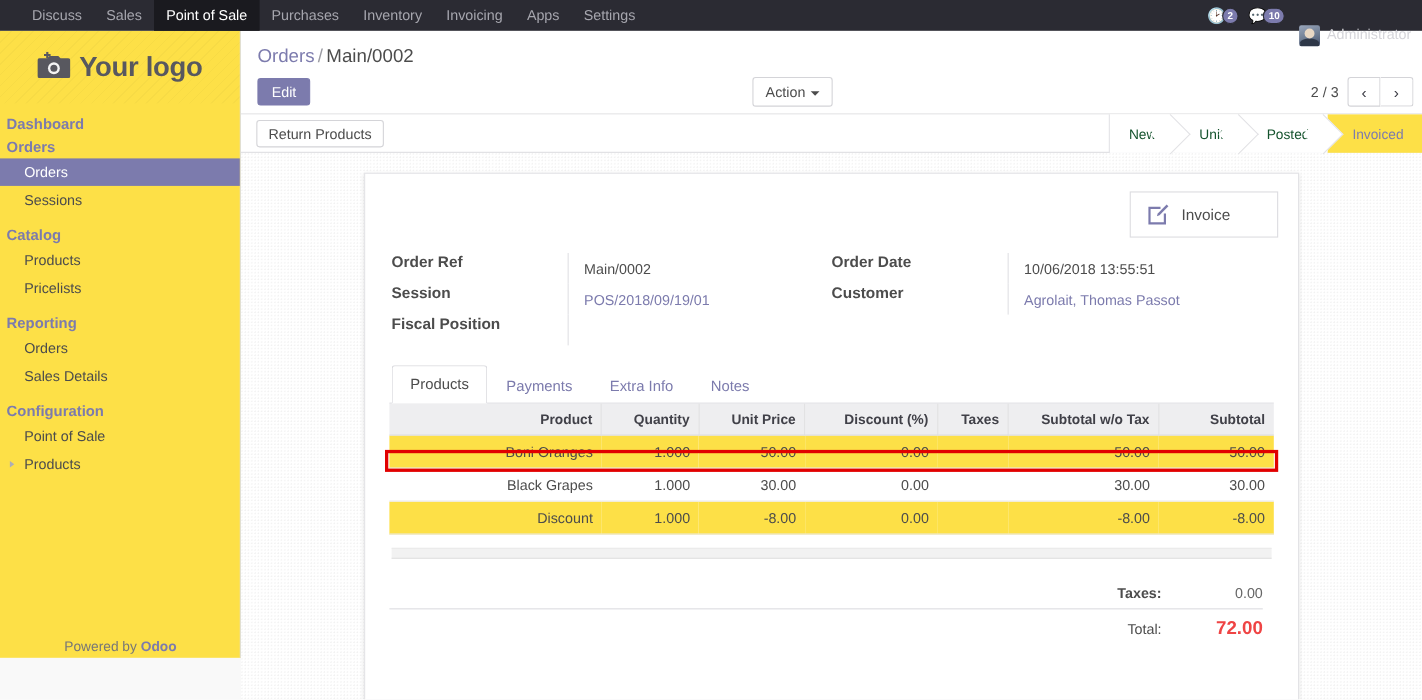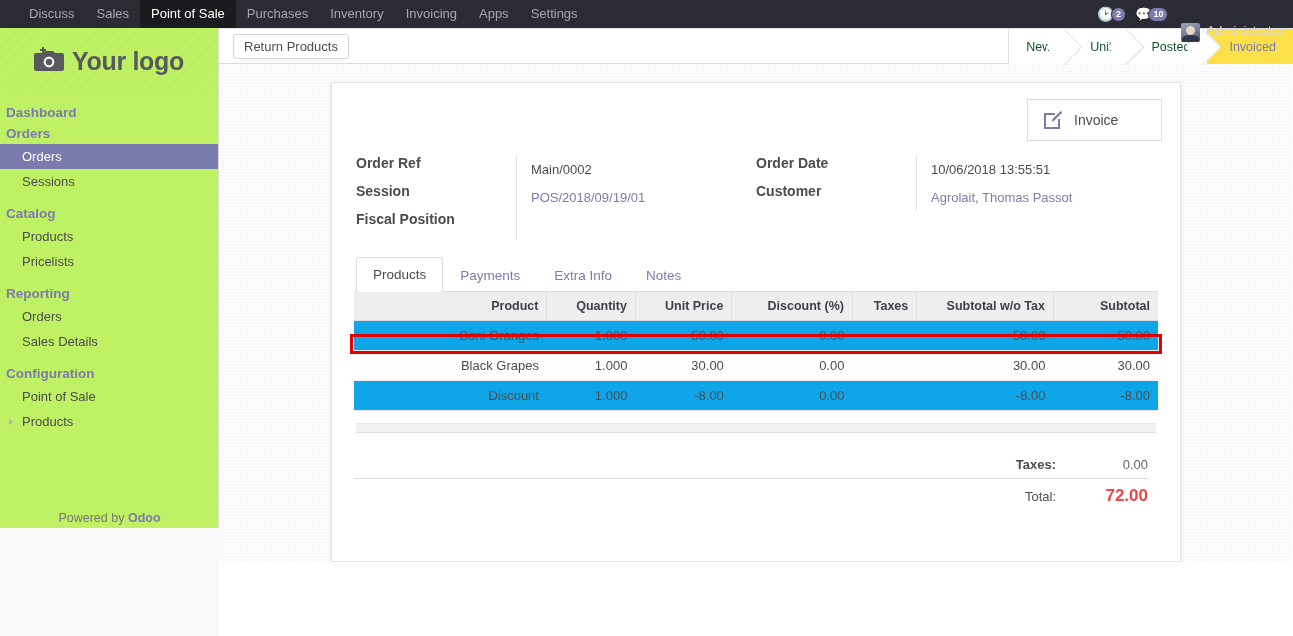--- a/index.html
+++ b/index.html
@@ -58,22 +58,22 @@
     width: 9px; height: 9px; border-radius: 50%; background: #e8d7c4;
   }
   .avatar:before {
     content: ""; position: absolute; left: 1px; bottom: 0;
     width: 17px; height: 7px; border-radius: 50% 50% 0 0; background: #2e3748;
   }
   .username { color: #d5d5da; font-size: 13px; }
 
   
   .sidebar {
-    position: absolute; top: 28px; left: 0; width: 219px; height: 500px;
-    background: #bef264;
+    position: absolute; top: 28px; left: 0; width: 219px; height: 570px;
+    background: #fde047;
     border-right: 1px solid #dededf;
     z-index: 20;
   }
   .logo-box {
     height: 66px; display: flex; align-items: center; justify-content: center;
     background:
       repeating-linear-gradient(135deg, rgba(0,0,0,0.022) 0px, rgba(0,0,0,0.022) 1px, transparent 1px, transparent 7px);
     color: #6b6b73;
   }
   .logo-txt { font-size: 25px; font-weight: bold; letter-spacing: -0.3px; color: #58585f; }
@@ -272,21 +272,21 @@
     border-bottom: 1px solid #dcdce0;
     white-space: nowrap;
   }
   .tbl th:last-child { border-right: none; }
   .tbl td {
     font-size: 13px; color: #4c4c4c;
     padding: 7px 8px;
     border-bottom: 1px solid #e9e9ee;
     white-space: nowrap;
   }
-  .tbl tr.odd td { background: #0ea5e9; }
+  .tbl tr.odd td { background: #fde047; }
   .tbl tr.even td { background: #ffffff; }
   .ta-r { text-align: right; }
   .ta-l { text-align: right; }
   .hl-wrap { position: relative; }
   .redbox {
     position: absolute;
     border: 3px solid #e10000;
     pointer-events: none;
     z-index: 5;
   }
@@ -367,20 +367,36 @@
       <div class="menu-link">Point of Sale</div>
       <div class="menu-link has-caret"><span class="caret"></span><span>Products</span></div>
     </div>
   <div class="powered">
     <span>Powered by </span><b>Odoo</b>
   </div>
 </div>
 
 <div class="main">
 
+  <div class="cp-top">
+    <div class="breadcrumb">
+      <span class="crumb-link">Orders</span><span class="sep">/</span><span>Main/0002</span>
+    </div>
+    <div class="btn-edit">Edit</div>
+    <div class="cp-actions">
+      <span class="btn-plain"><span>Action</span><span class="caret-down"></span></span>
+    </div>
+    <div class="pager">
+      <span class="pager-count">2 / 3</span>
+      <span class="pager-btns">
+        <span class="pager-btn prev">‹</span>
+        <span class="pager-btn next">›</span>
+      </span>
+    </div>
+  </div>
 
   <div class="cp-bottom">
     <span class="btn-return">Return Products</span>
     <div class="statusbar">
         <div class="st">New</div>
         <div class="st">Unit</div>
         <div class="st">Posted</div>
         <div class="st active">Invoiced</div>
       </div>
   </div>

